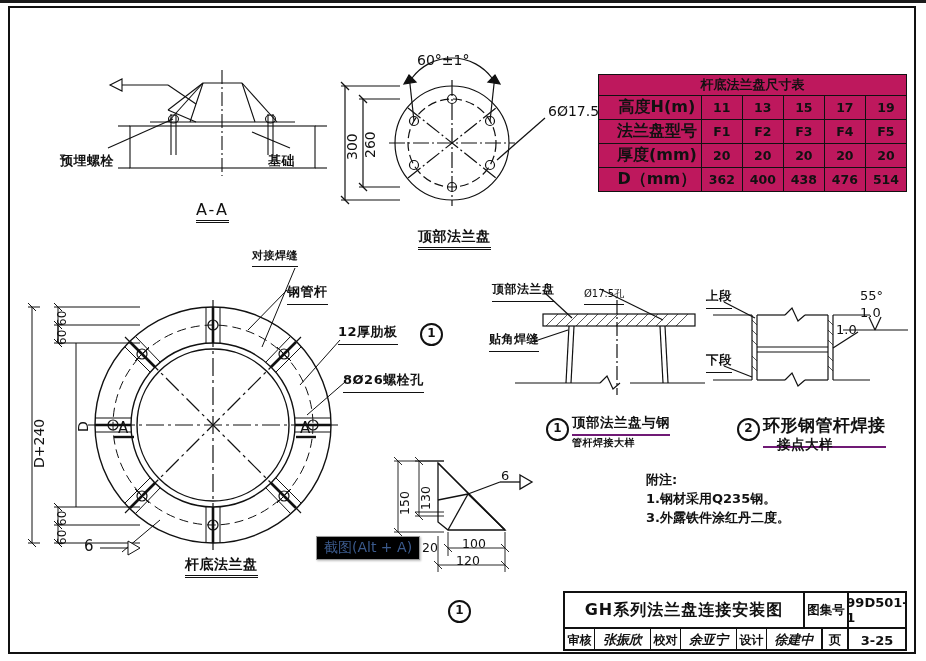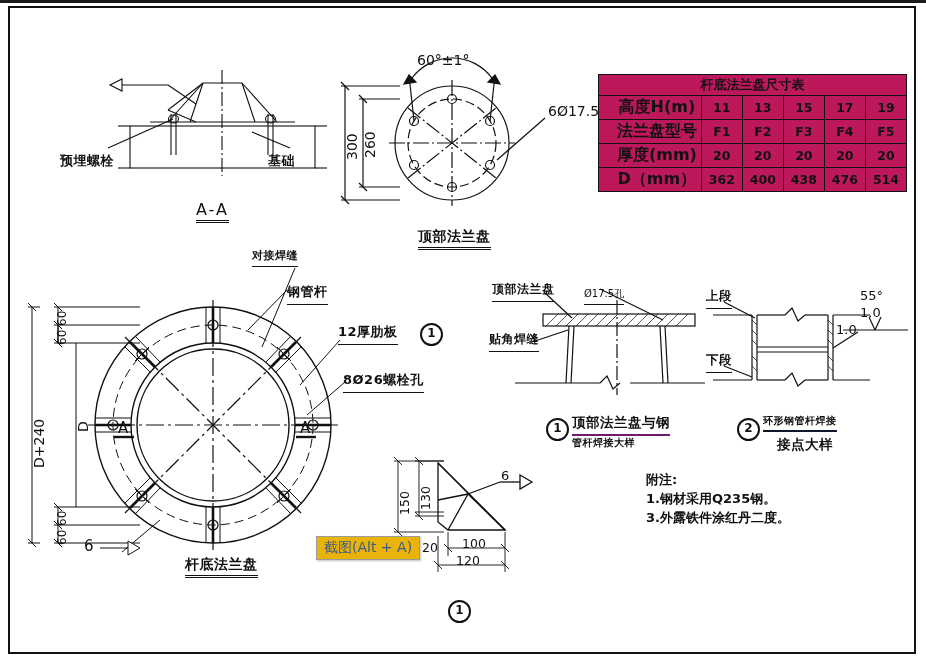--- a/index.html
+++ b/index.html
@@ -25,21 +25,21 @@
                font-size:12.5px;padding:1px 0;}
   table.dim td.hdr{font-size:13px;}
   table.dim td.rowlab{font-size:16px;padding-left:16px;padding-right:2px;}
   
   .tb{position:absolute;border:2px solid #111;box-sizing:border-box;background:#fff;}
   .tbcell{position:absolute;box-sizing:border-box;display:flex;
           align-items:center;justify-content:center;font-weight:bold;}
   .sig{font-family:"DejaVu Serif","Liberation Serif",serif;font-style:italic;
        font-weight:bold;color:#111;}
   
-  .tooltip{position:absolute;background:#eab308;border:1px solid #9a9a9a;
+  .tooltip{position:absolute;background:#000000;border:1px solid #9a9a9a;
            box-shadow:1px 1px 2px rgba(0,0,0,.25);
            padding:2px 7px;font-size:14px;color:#3b5a8c;white-space:nowrap;}
   svg{position:absolute;left:0;top:0;overflow:visible;}
   .notes{position:absolute;font-weight:bold;font-size:13px;line-height:19px;}
 </style>
 </head>
 <body>
 
 <div id="sheet">
 
@@ -438,25 +438,40 @@
       <line x1="875" y1="330" x2="869" y2="317"></line>
       <line x1="875" y1="330" x2="881" y2="317"></line>
     </g>
   </svg>
   <div class="lbl cn uline2" style="left:706px;top:288px;font-size:12.5px;">上段</div>
   <div class="lbl cn uline2" style="left:706px;top:352px;font-size:12.5px;">下段</div>
   <div class="lbl num" style="left:860px;top:288px;font-size:13px;">55°</div>
   <div class="lbl num" style="left:860px;top:305px;font-size:13px;">1.0</div>
   <div class="lbl num" style="left:836px;top:322px;font-size:13px;">1.0</div>
   <div class="circnum" style="left:737px;top:418px;">2</div>
-  <div class="lbl cn" style="left:763px;top:414px;font-size:10px;border-bottom:2px solid #0f172a;padding-bottom:2px;">环形钢管杆焊接</div>
+  <div class="lbl cn" style="left:763px;top:414px;font-size:17px;border-bottom:2px solid #701a75;padding-bottom:9px;">环形钢管杆焊接</div>
   <div class="lbl cn" style="left:777px;top:436px;font-size:13.5px;">接点大样</div>
 
   <div class="notes" style="left:646px;top:470px;">
     <div>附注:</div>
     <div>1.钢材采用Q235钢。</div>
     <div>3.外露铁件涂红丹二度。</div>
   </div>
 
+  <div class="tb" style="left:563px;top:591px;width:344px;height:60px;">
+    <div class="tbcell" style="left:0;top:0;width:240px;height:36px;border-right:2px solid #111;
+         border-bottom:2px solid #111;font-size:16px;letter-spacing:1px;">GH系列法兰盘连接安装图</div>
+    <div class="tbcell" style="left:240px;top:0;width:44px;height:36px;border-right:2px solid #111;
+         border-bottom:2px solid #111;font-size:12.5px;">图集号</div>
+    <div class="tbcell" style="left:284px;top:0;width:56px;height:36px;border-bottom:2px solid #111;font-size:13px;">99D501-1</div>
+    <div class="tbcell" style="left:0;top:36px;width:30px;height:22px;border-right:1px solid #111;font-size:12px;">审核</div>
+    <div class="tbcell sig" style="left:30px;top:36px;width:56px;height:22px;border-right:1px solid #111;font-size:13px;">张振欣</div>
+    <div class="tbcell" style="left:86px;top:36px;width:30px;height:22px;border-right:1px solid #111;font-size:12px;">校对</div>
+    <div class="tbcell sig" style="left:116px;top:36px;width:56px;height:22px;border-right:1px solid #111;font-size:13px;">余亚宁</div>
+    <div class="tbcell" style="left:172px;top:36px;width:30px;height:22px;border-right:1px solid #111;font-size:12px;">设计</div>
+    <div class="tbcell sig" style="left:202px;top:36px;width:56px;height:22px;border-right:2px solid #111;font-size:13px;">徐建中</div>
+    <div class="tbcell" style="left:258px;top:36px;width:26px;height:22px;border-right:2px solid #111;font-size:12.5px;">页</div>
+    <div class="tbcell" style="left:284px;top:36px;width:56px;height:22px;font-size:13px;">3-25</div>
+  </div>
 
   <div class="tooltip" style="left:316px;top:536px;">截图(Alt + A)</div>
 
 </div>
 
 </body></html>

